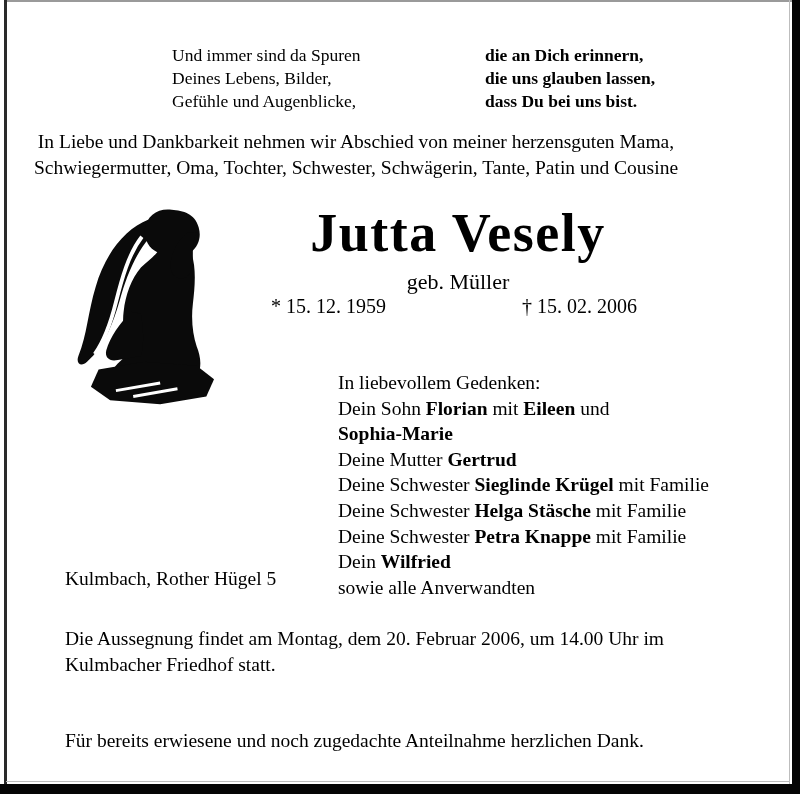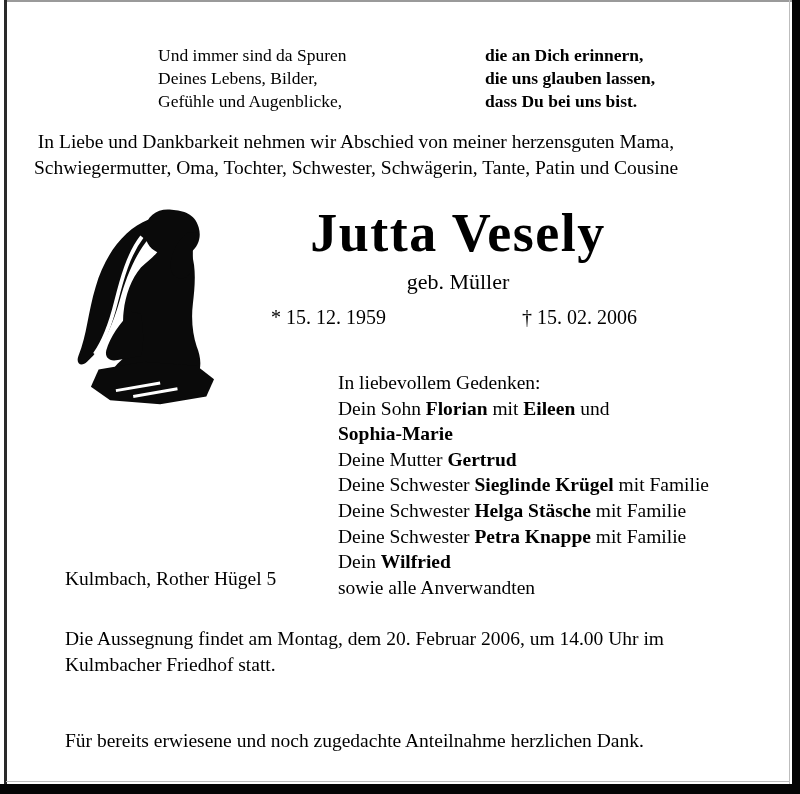--- a/index.html
+++ b/index.html
@@ -15,29 +15,29 @@
   
   .edge{position:absolute;pointer-events:none;}
   .edge-top{left:4px;top:0;width:792px;height:2px;background:#9a9a9a;}
   .edge-left{left:4px;top:0;width:3px;height:794px;background:#2a2a2a;}
   .edge-right{left:792px;top:0;width:8px;height:794px;background:#050505;}
   .edge-right-inner{left:789px;top:0;width:1px;height:794px;background:#bdbdbd;}
   .edge-bottom{left:0;top:784px;width:800px;height:10px;background:#050505;}
   .edge-bottom-inner{left:6px;top:781px;width:784px;height:1px;background:#bdbdbd;}
 
   .poem{font-size:17.5px;line-height:23px;white-space:nowrap;}
-  .poem-left{left:158px;top:44px;}
+  .poem-left{left:172px;top:44px;}
   .poem-right{left:485px;top:44px;font-weight:bold;}
 
   .intro{left:0;top:129px;width:712px;text-align:center;font-size:19.5px;line-height:26px;}
 
   .name-block{left:235px;top:205px;width:446px;text-align:center;}
   .name{font-size:54px;font-weight:700;letter-spacing:1.5px;line-height:56px;}
   .maiden{font-size:22px;margin-top:8px;}
-  .dates{display:flex;justify-content:space-between;padding:0 44px 0 36px;margin-top:11px;font-size:20px;}
+  .dates{display:flex;justify-content:space-between;padding:0 44px 0 36px;font-size:20px;}
 
   .memorial{left:338px;top:370px;font-size:19.5px;line-height:25.6px;white-space:nowrap;}
   .memorial .b{font-weight:700;}
 
   .address{left:65px;top:568px;font-size:19.5px;}
   .ceremony{left:65px;top:626px;font-size:19.5px;line-height:26px;white-space:nowrap;}
   .thanks{left:65px;top:730px;font-size:19.5px;}
 
   .angel{left:50px;top:206px;width:178px;height:202px;}
 </style>

